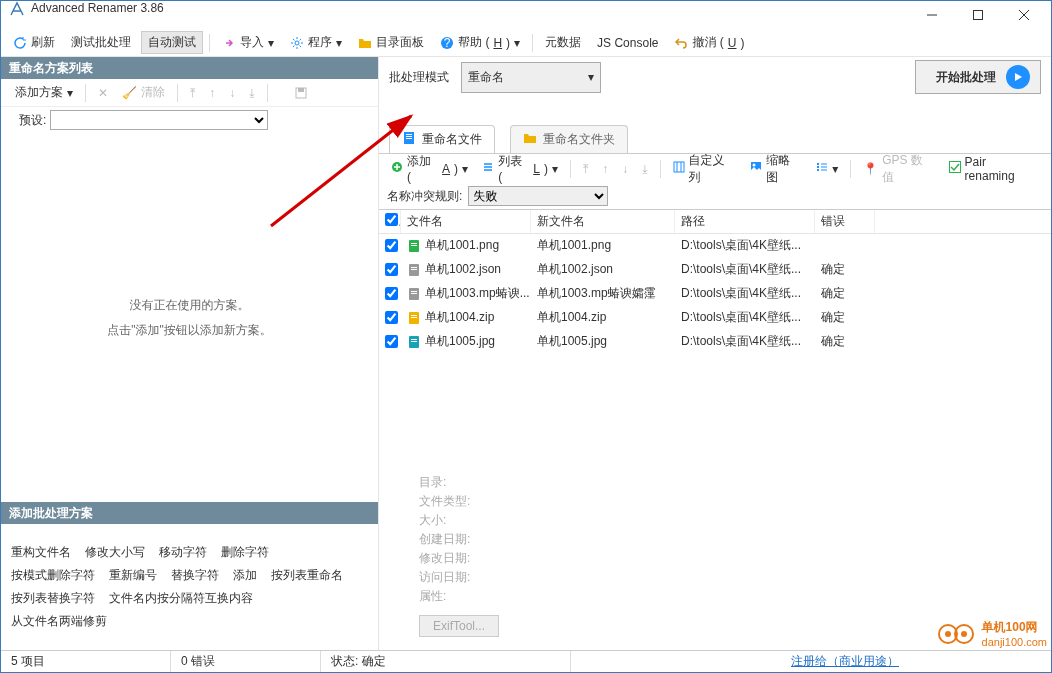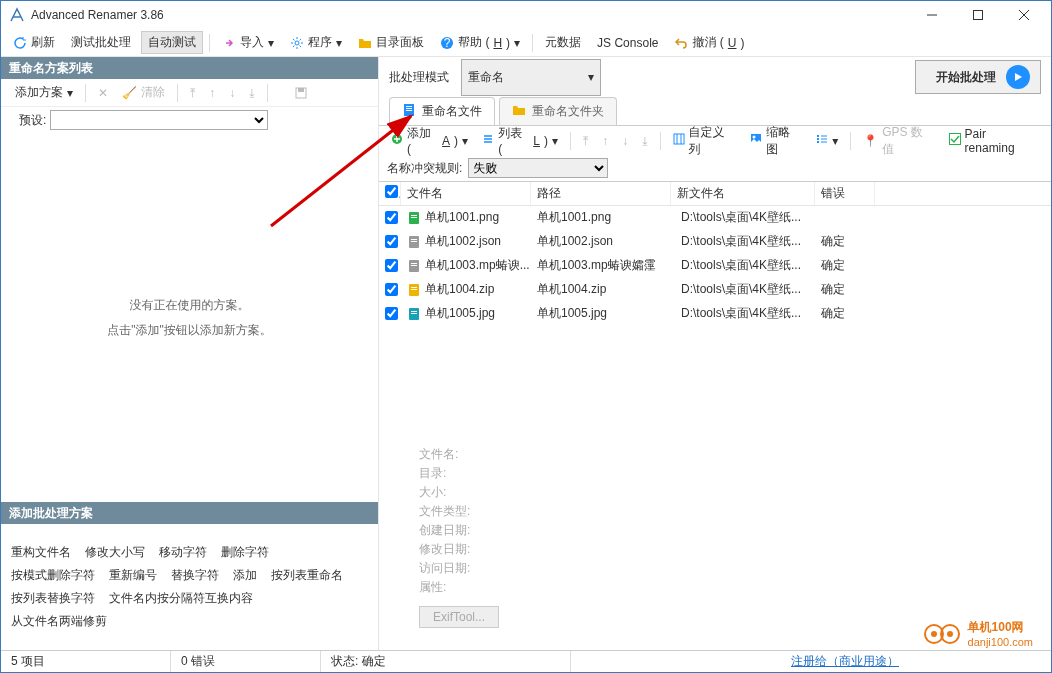--- a/index.html
+++ b/index.html
@@ -1,17 +1,17 @@
 <!DOCTYPE html>
 <html><head>
 <meta charset="utf-8">
 <style>
 *{box-sizing:border-box;margin:0;padding:0;font-family:"Microsoft YaHei","Segoe UI",sans-serif;font-size:12px;}
 body{background:#fff;width:1052px;height:673px;border:1px solid #3a7ab8;position:relative;overflow:hidden;color:#333;}
-.titlebar{height:28px;display:flex;align-items:center;padding:0 4px;background:#fff;}
+.titlebar{height:28px;display:flex;align-items:flex-start;padding:0 4px;background:#fff;}
 .titlebar .app-icon{width:16px;height:16px;margin:0 6px 0 4px;color:#3a7ab8;}
 .titlebar .title{flex:1;color:#333;}
 .winbtns{display:flex;}
 .winbtn{width:46px;height:28px;display:flex;align-items:center;justify-content:center;}
 .winbtn svg{width:10px;height:10px;stroke:#333;fill:none;stroke-width:1;}
 .menubar{height:28px;display:flex;align-items:center;padding:0 6px;border-bottom:1px solid #e5e5e5;gap:4px;}
 .mitem{display:flex;align-items:center;gap:4px;padding:2px 6px;white-space:nowrap;}
 .mitem .ico{width:14px;height:14px;display:inline-flex;align-items:center;justify-content:center;}
 .u{text-decoration:underline;}
 .sep{width:1px;height:18px;background:#ddd;margin:0 2px;}
@@ -23,25 +23,25 @@
 .btn.disabled{color:#bbb;}
 .preset{height:26px;display:flex;align-items:center;padding:0 6px;gap:4px;margin-left:12px;}
 .preset select{width:218px;height:20px;border:1px solid #aaa;background:#fff;}
 .emptymsg{flex:1;display:flex;flex-direction:column;align-items:center;justify-content:center;color:#666;gap:8px;}
 .addpanel{}
 .addgrid{padding:20px 10px;display:flex;flex-direction:column;gap:6px;}
 .addrow{display:flex;gap:14px;}
 .addrow span{white-space:nowrap;cursor:pointer;}
 .right{flex:1;display:flex;flex-direction:column;position:relative;}
 .rtop{height:40px;display:flex;align-items:center;padding:6px 10px;gap:12px;}
-.combo{border:1px solid #aaa;width:140px;height:37px;display:flex;align-items:center;padding:0 6px;justify-content:space-between;background:#eee;}
+.combo{border:1px solid #aaa;width:140px;height:31px;display:flex;align-items:center;padding:0 6px;justify-content:space-between;background:#eee;}
 .startbtn{margin-left:auto;display:flex;align-items:center;gap:10px;border:1px solid #aaa;padding:4px 10px 4px 20px;background:#f0f0f0;font-weight:bold;}
 .playcircle{width:24px;height:24px;border-radius:50%;background:#1e90ff;display:flex;align-items:center;justify-content:center;}
 .playcircle svg{fill:#fff;width:10px;height:10px;}
-.tabs{display:flex;padding-left:10px;gap:5px;}
+.tabs{display:flex;padding-left:10px;gap:16px;margin-top:28px;}
 .tab{border:1px solid #ccc;border-bottom:none;padding:5px 12px;display:flex;align-items:center;gap:6px;background:#fff;border-radius:4px 4px 0 0;margin-right:-1px;}
 .tab.inactive{background:#f5f5f5;color:#666;}
 .filetoolbar{height:30px;border-top:1px solid #ccc;display:flex;align-items:center;padding:0 8px;gap:6px;flex-wrap:nowrap;}
 .rulebar{height:26px;display:flex;align-items:center;padding:0 8px;gap:6px;}
 .rulebar select{width:140px;height:20px;border:1px solid #aaa;}
 .table{border-top:1px solid #ccc;}
 .thead,.trow{display:flex;}
 .thead{background:#fff;border-bottom:1px solid #e5e5e5;}
 .th,.td{padding:3px 6px;white-space:nowrap;overflow:hidden;text-overflow:ellipsis;}
 .th{border-right:1px solid #eee;color:#333;}
@@ -51,21 +51,21 @@
 .c-path{width:140px;}
 .c-err{width:60px;}
 .trow{border-bottom:1px solid transparent;}
 .trow .td{display:flex;align-items:center;gap:4px;}
 .fileico{width:14px;height:14px;flex-shrink:0;}
 .details{padding:10px 40px;display:flex;flex-direction:column;gap:2px;color:#aaa;}
 .exifbtn{margin-top:8px;border:1px solid #ccc;background:#eee;color:#aaa;padding:3px 10px;width:80px;text-align:center;}
 .statusbar{position:absolute;bottom:0;left:0;right:0;height:22px;border-top:1px solid #ccc;display:flex;align-items:center;}
 .statusbar .cell{padding:0 10px;border-right:1px solid #ddd;height:100%;display:flex;align-items:center;}
 .reglink{color:#1e70c8;text-decoration:underline;margin-left:220px;}
-.watermark{position:absolute;right:18px;bottom:24px;display:flex;align-items:center;gap:6px;color:#e67817;font-weight:bold;font-size:16px;}
+.watermark{position:absolute;right:4px;bottom:24px;display:flex;align-items:center;gap:6px;color:#e67817;font-weight:bold;font-size:16px;}
 .watermark small{display:block;color:#e67817;font-size:11px;font-weight:normal;}
 .arrow-overlay{position:absolute;left:260px;top:105px;pointer-events:none;z-index:50;}
 input[type=checkbox]{margin:0;}
 </style>
 </head>
 <body>
 
 <div class="titlebar">
   <span class="app-icon">
     <svg viewBox="0 0 16 16">
@@ -303,22 +303,22 @@
         </span>
     </div>
     <div class="rulebar">
       <span>名称冲突规则:</span>
       <select><option>失败</option></select>
     </div>
     <div class="table">
       <div class="thead">
         <div class="th c-chk"><input type="checkbox" checked="" style=""></div>
         <div class="th c-name">文件名</div>
+        <div class="th c-new">新文件名</div>
         <div class="th c-path">路径</div>
-        <div class="th c-new">新文件名</div>
         <div class="th c-err">错误</div>
       </div>
       <div id="tbody">
           <div class="trow">
             <div class="td c-chk">
               <input type="checkbox" checked="" style="">
             </div>
   <div class="td c-name">
               <svg class="fileico" viewBox="0 0 14 14">
                 <rect x="2" y="1" width="10" height="12" rx="1" fill="#2bb24c"></rect>
@@ -392,24 +392,23 @@
               <span>单机1005.jpg</span>
             </div>
   <div class="td c-new">单机1005.jpg</div>
   <div class="td c-path">D:\tools\桌面\4K壁纸...</div>
   <div class="td c-err">确定</div>
           </div>
         </div>
       <div style="height:110px;"></div>
     </div>
     <div class="details" id="details">
-        <div>文件名:</div>
         <div>目录:</div>
+        <div>文件类型:</div>
         <div>大小:</div>
-        <div>文件类型:</div>
         <div>创建日期:</div>
         <div>修改日期:</div>
         <div>访问日期:</div>
         <div>属性:</div>
         <div class="exifbtn">ExifTool...</div>
       </div>
   </div>
 </div>
 
 <div class="statusbar">

